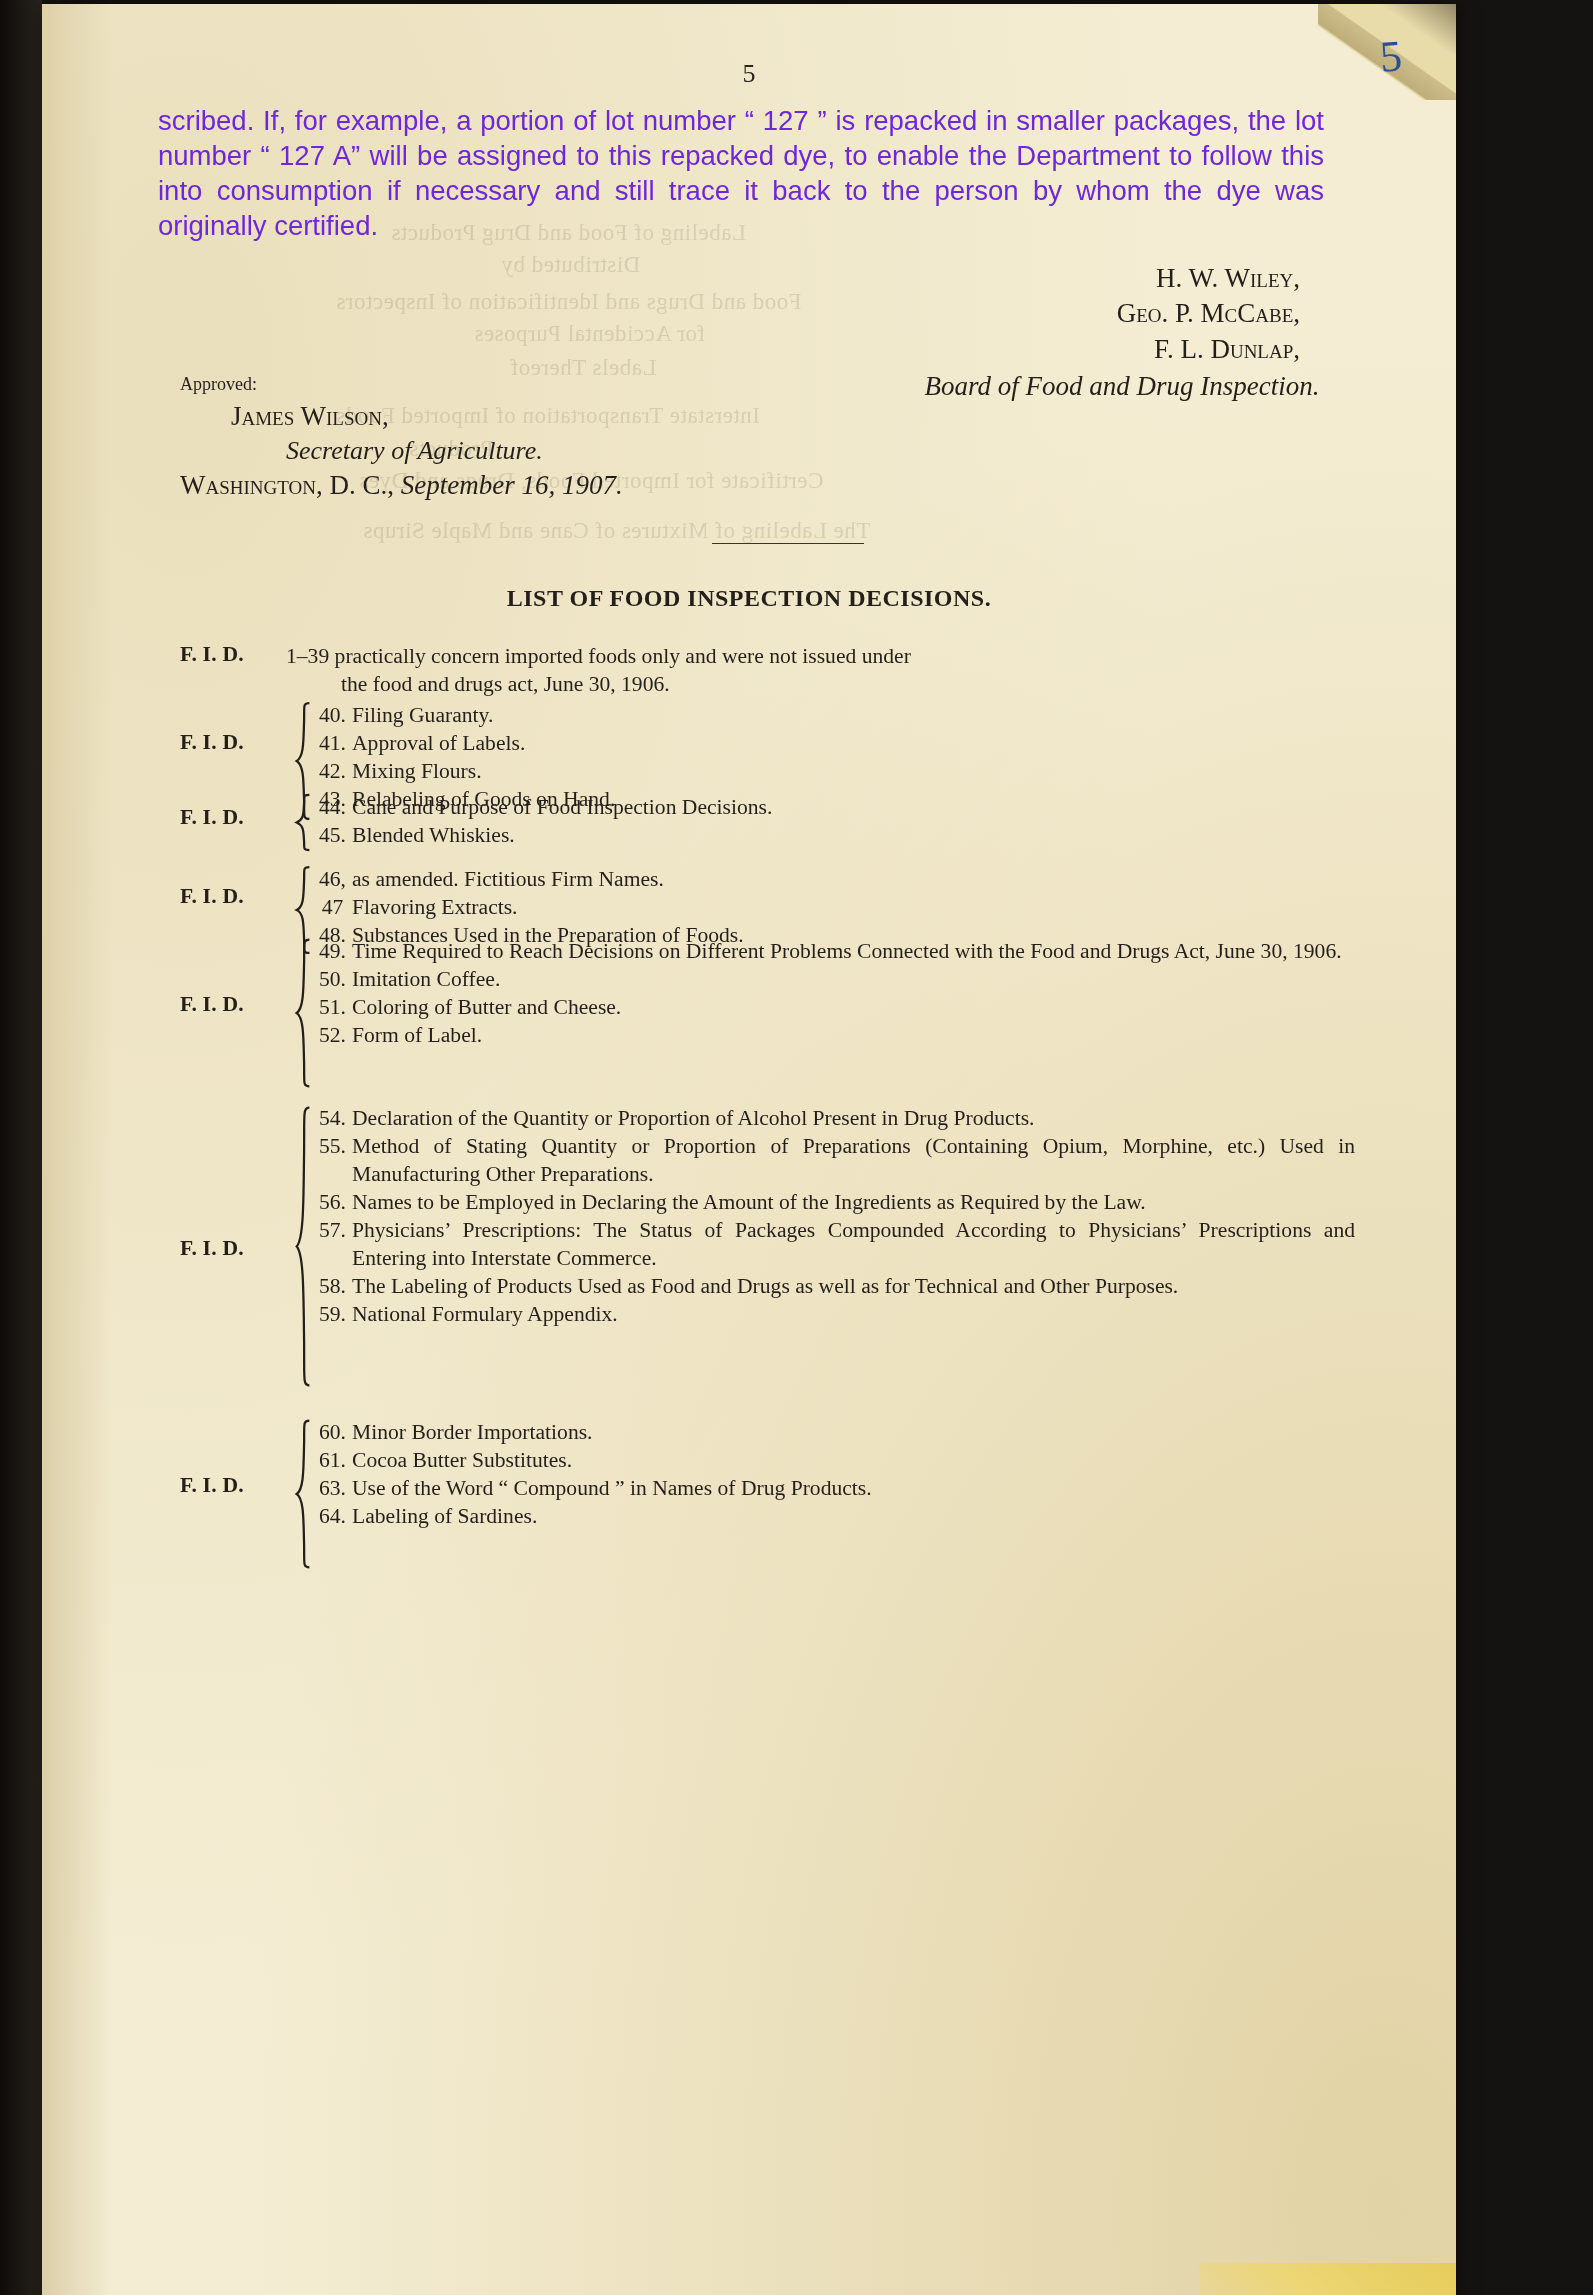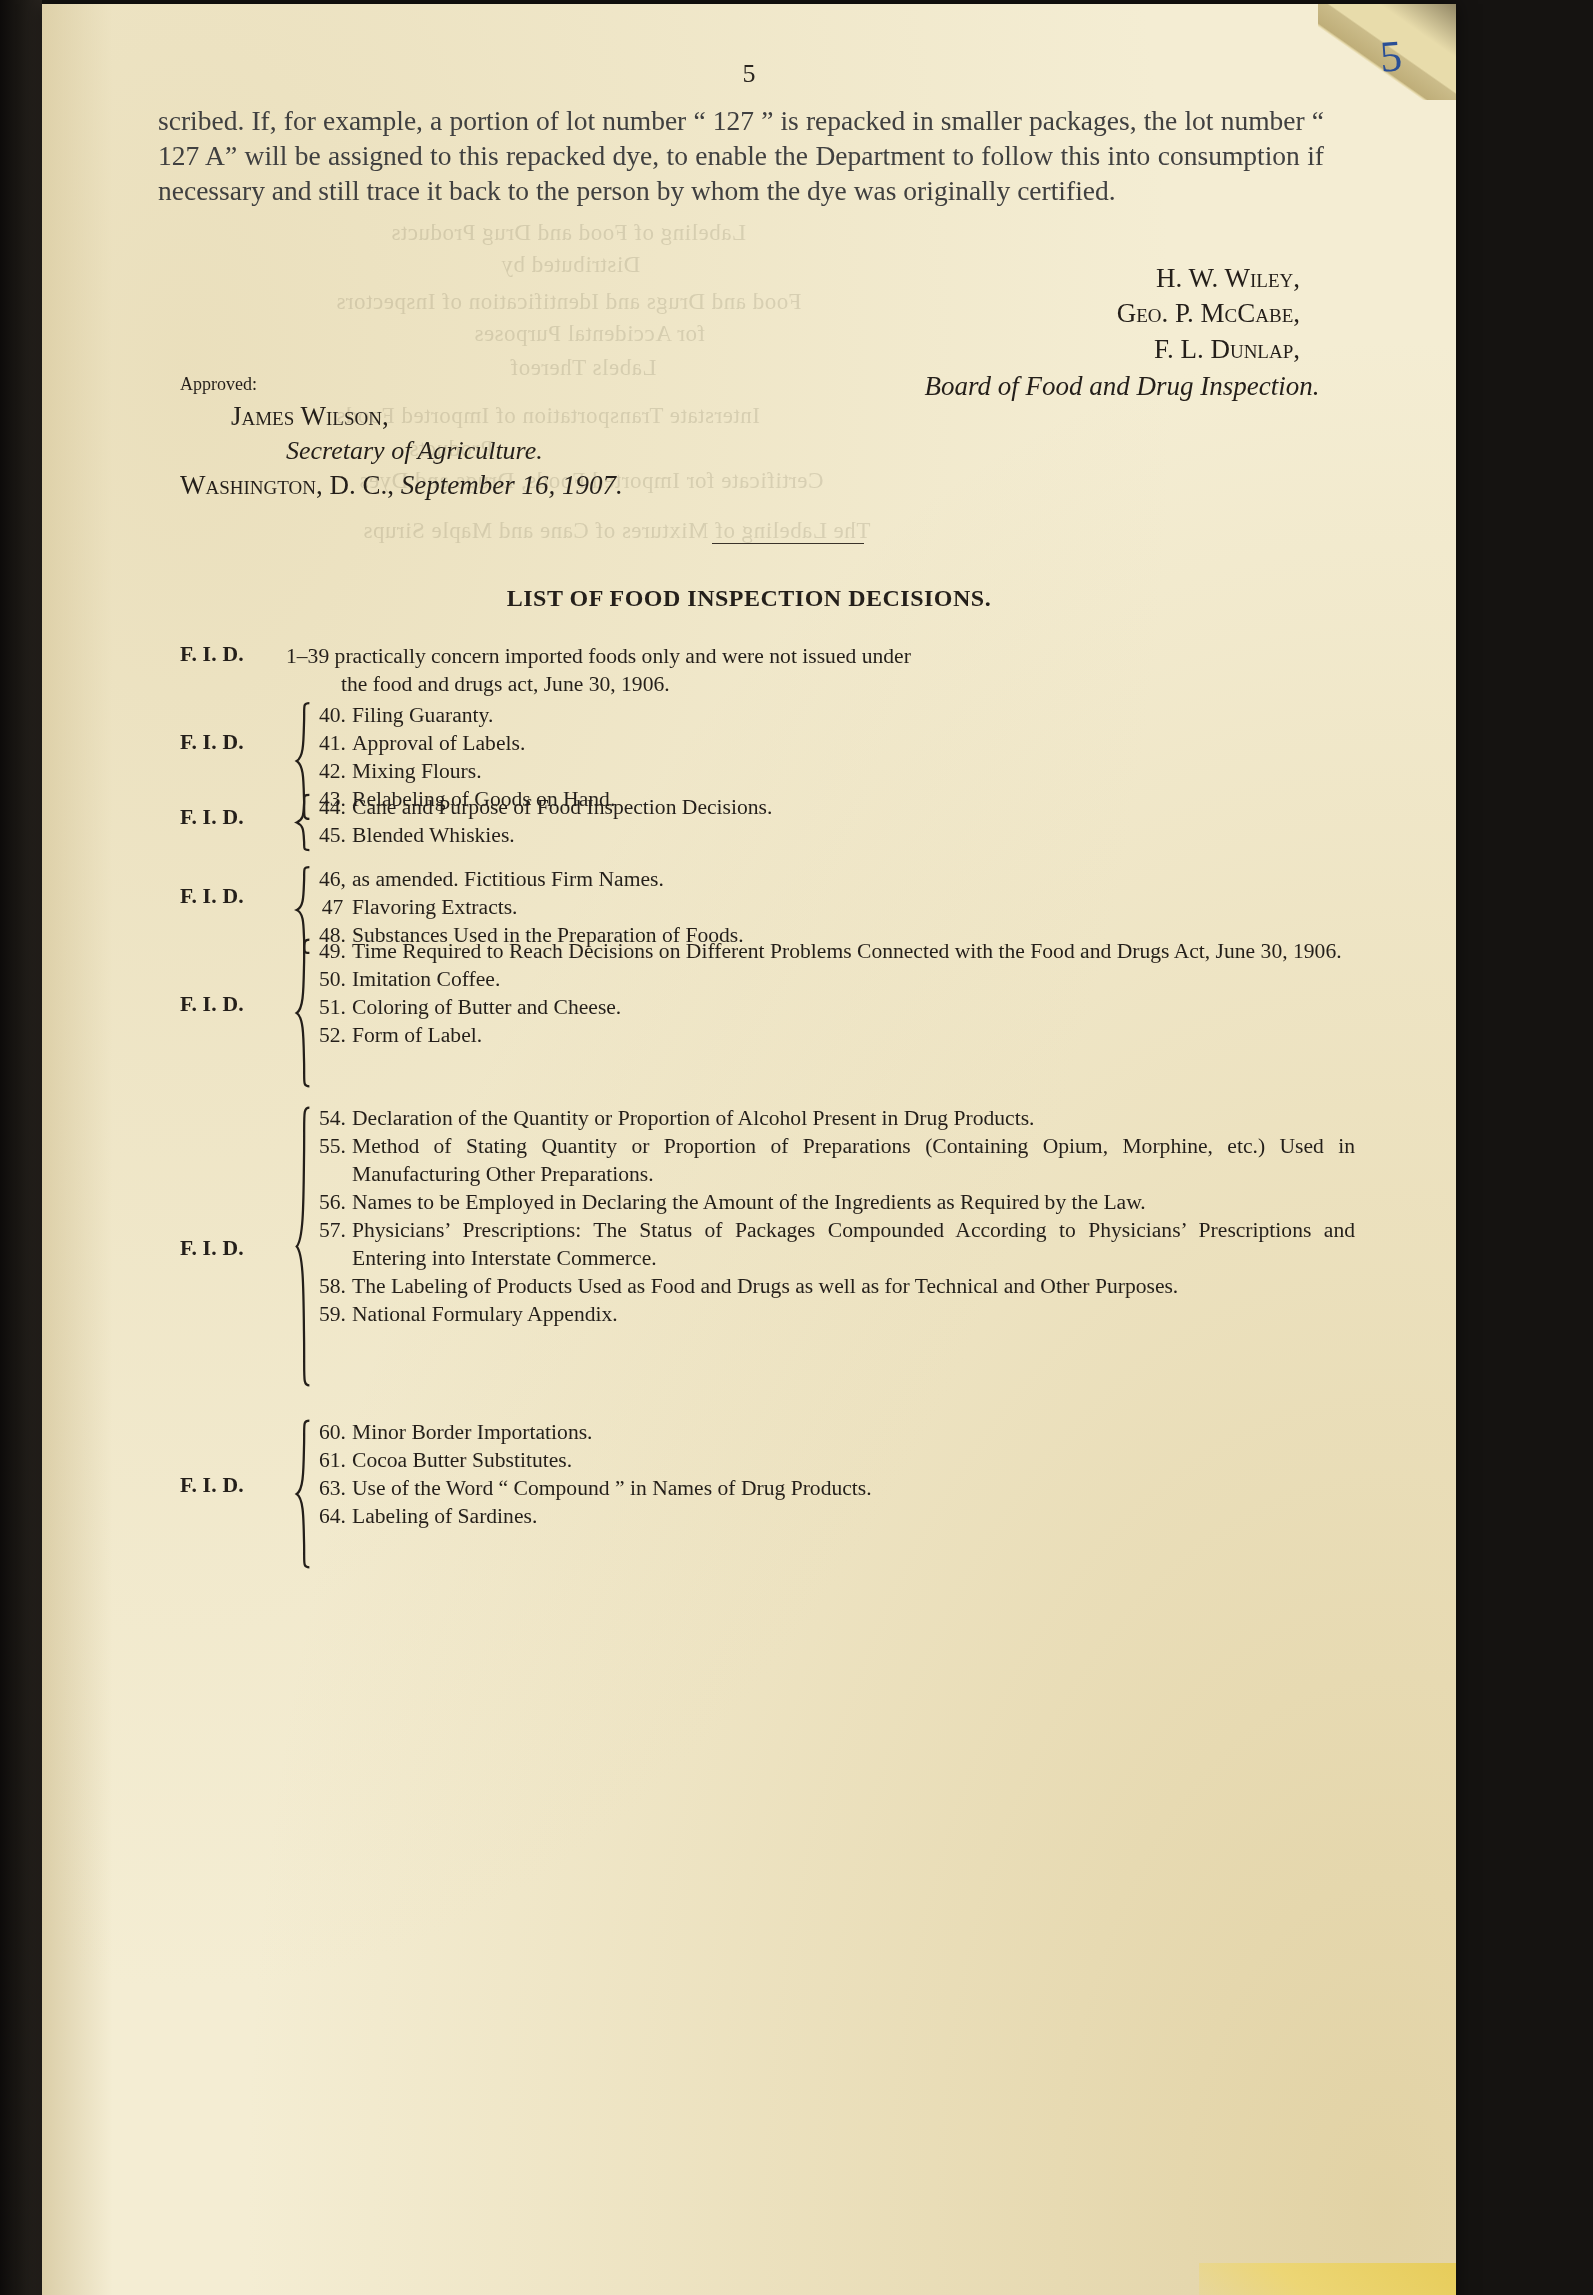--- a/index.html
+++ b/index.html
@@ -101,23 +101,23 @@
     transform: rotate(-4deg);
   }
 
   .body-para {
     position: absolute;
     left: 116px;
     top: 99px;
     width: 1166px;
     font-size: 27.5px;
     line-height: 1.28;
-    color: #404040;
+    color: #6d28d9;
     text-align: justify;
-    font-family: Liberation Serif, serif;
+    font-family: Liberation Sans, sans-serif;
   }
 
   .signatures {
     position: absolute;
     left: 116px;
     top: 257px;
     width: 1166px;
     text-align: right;
     color: #241f1a;
   }

